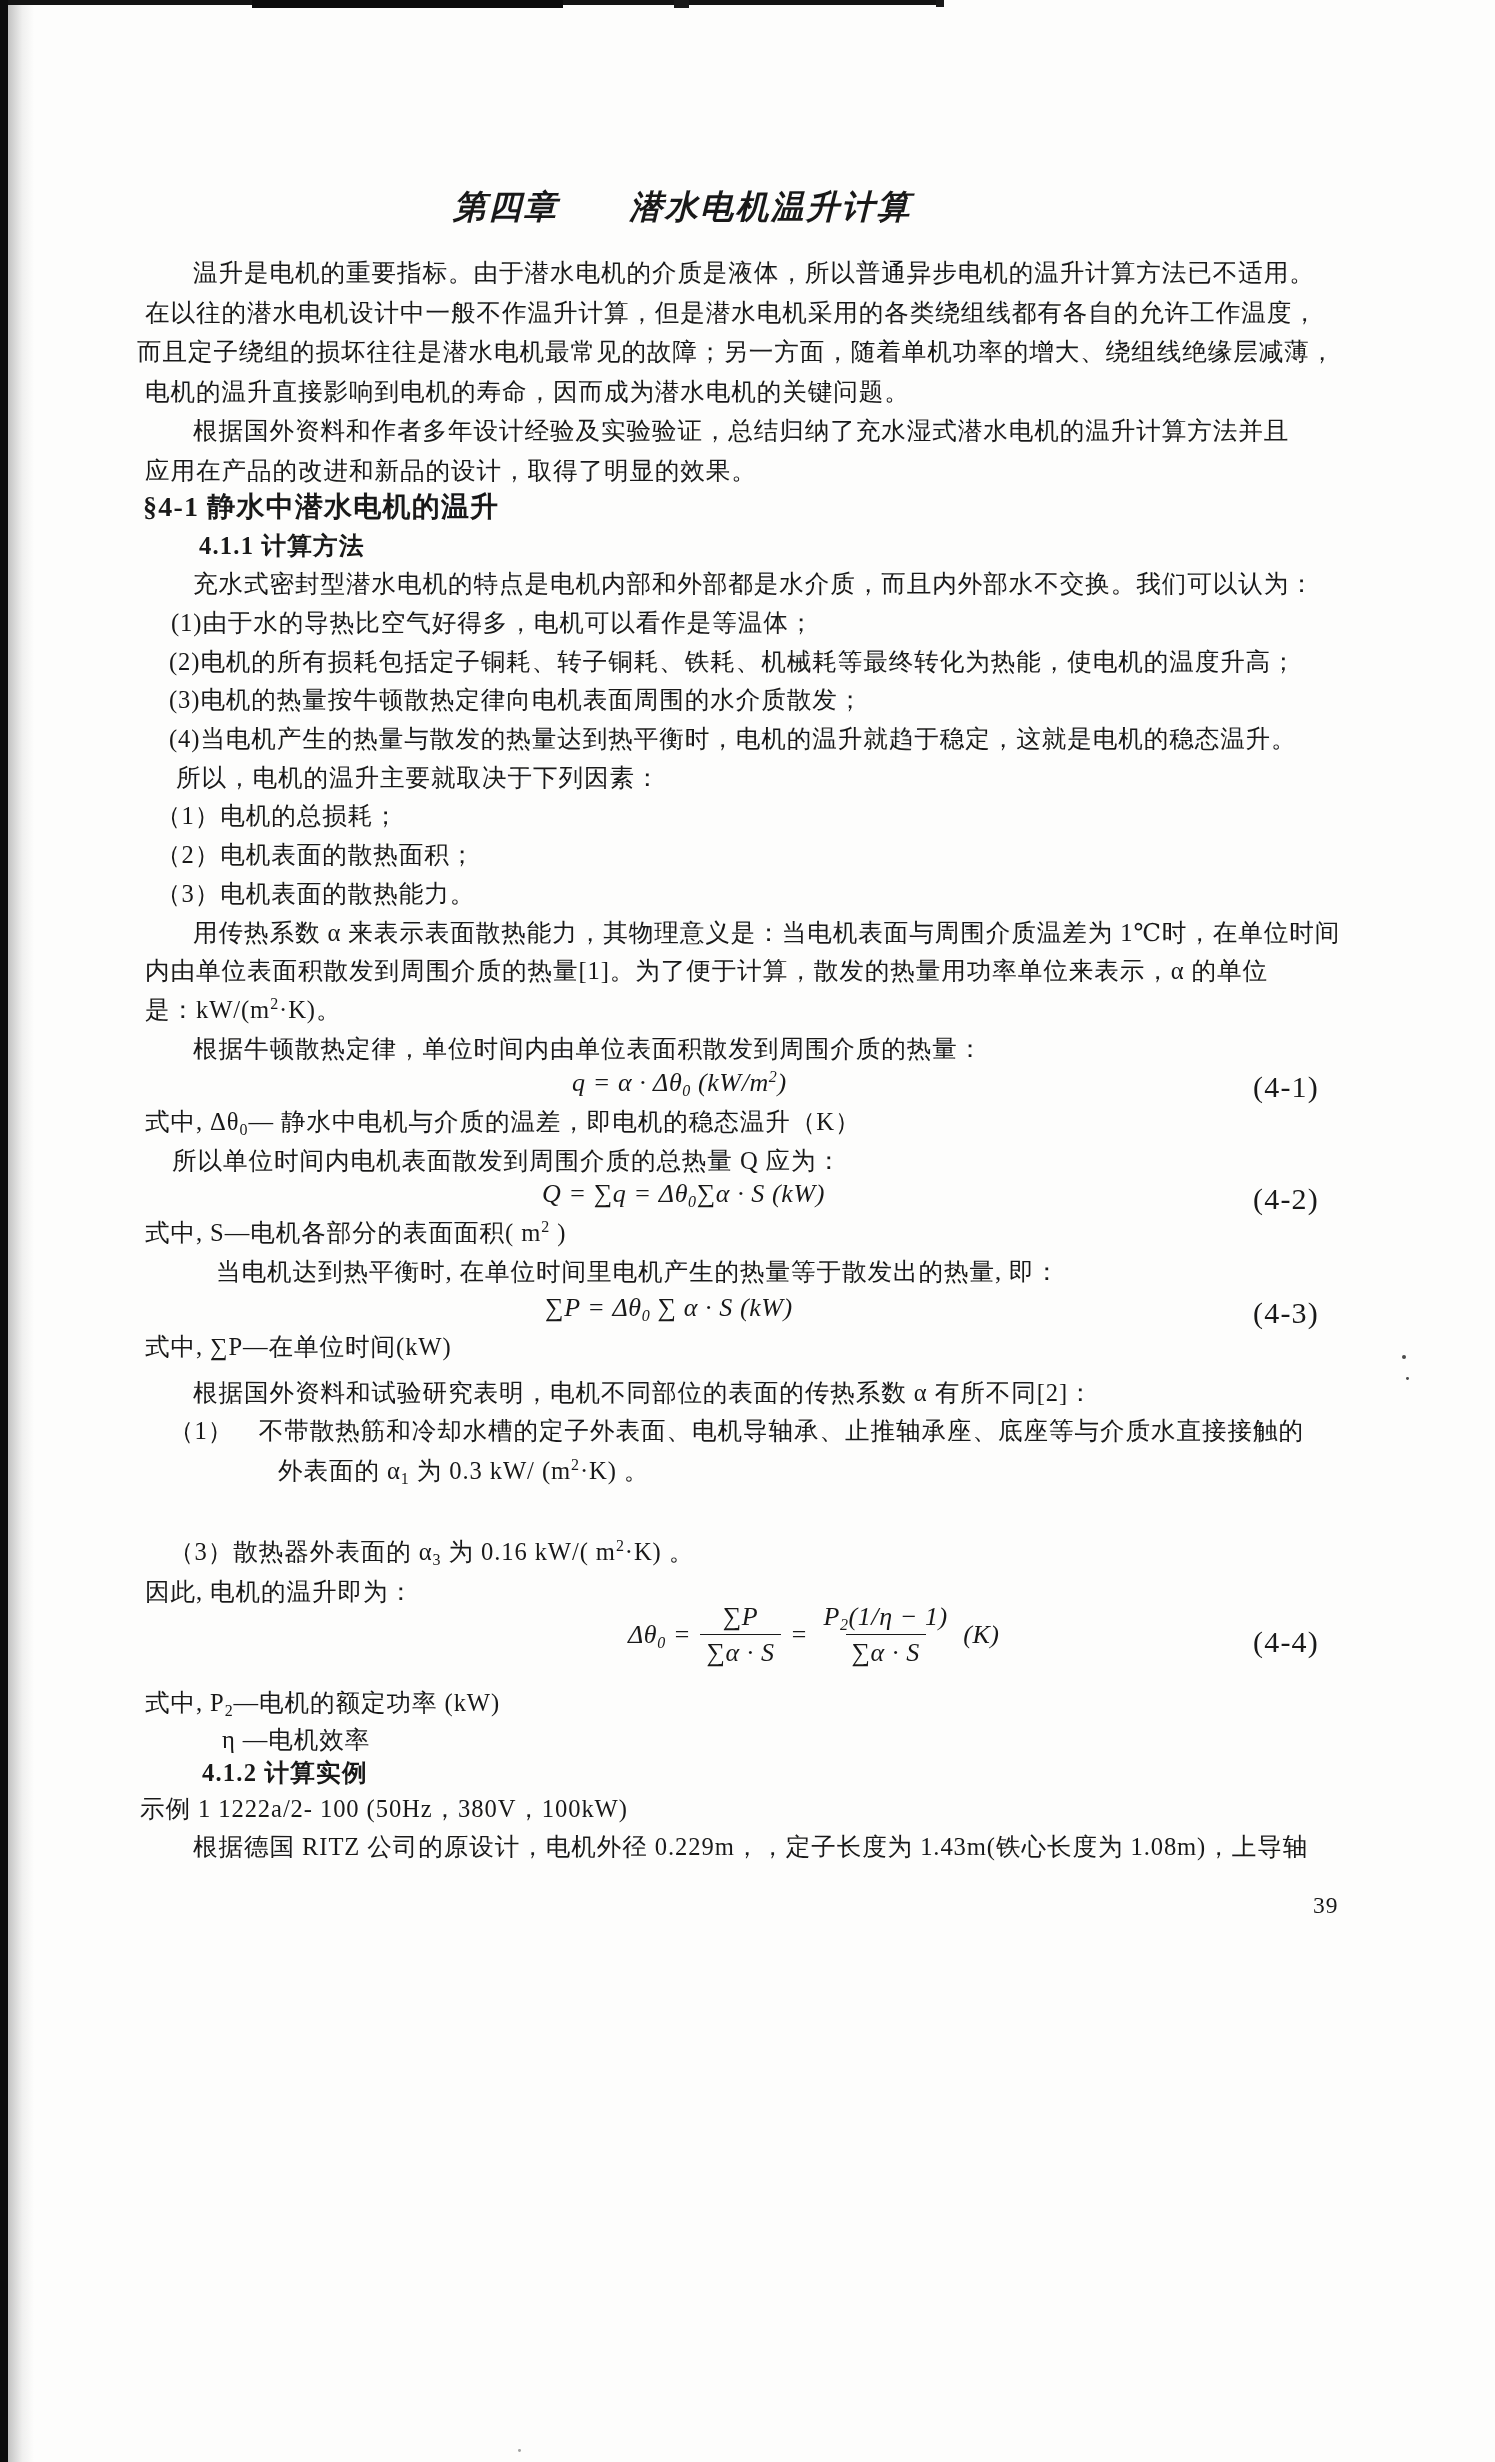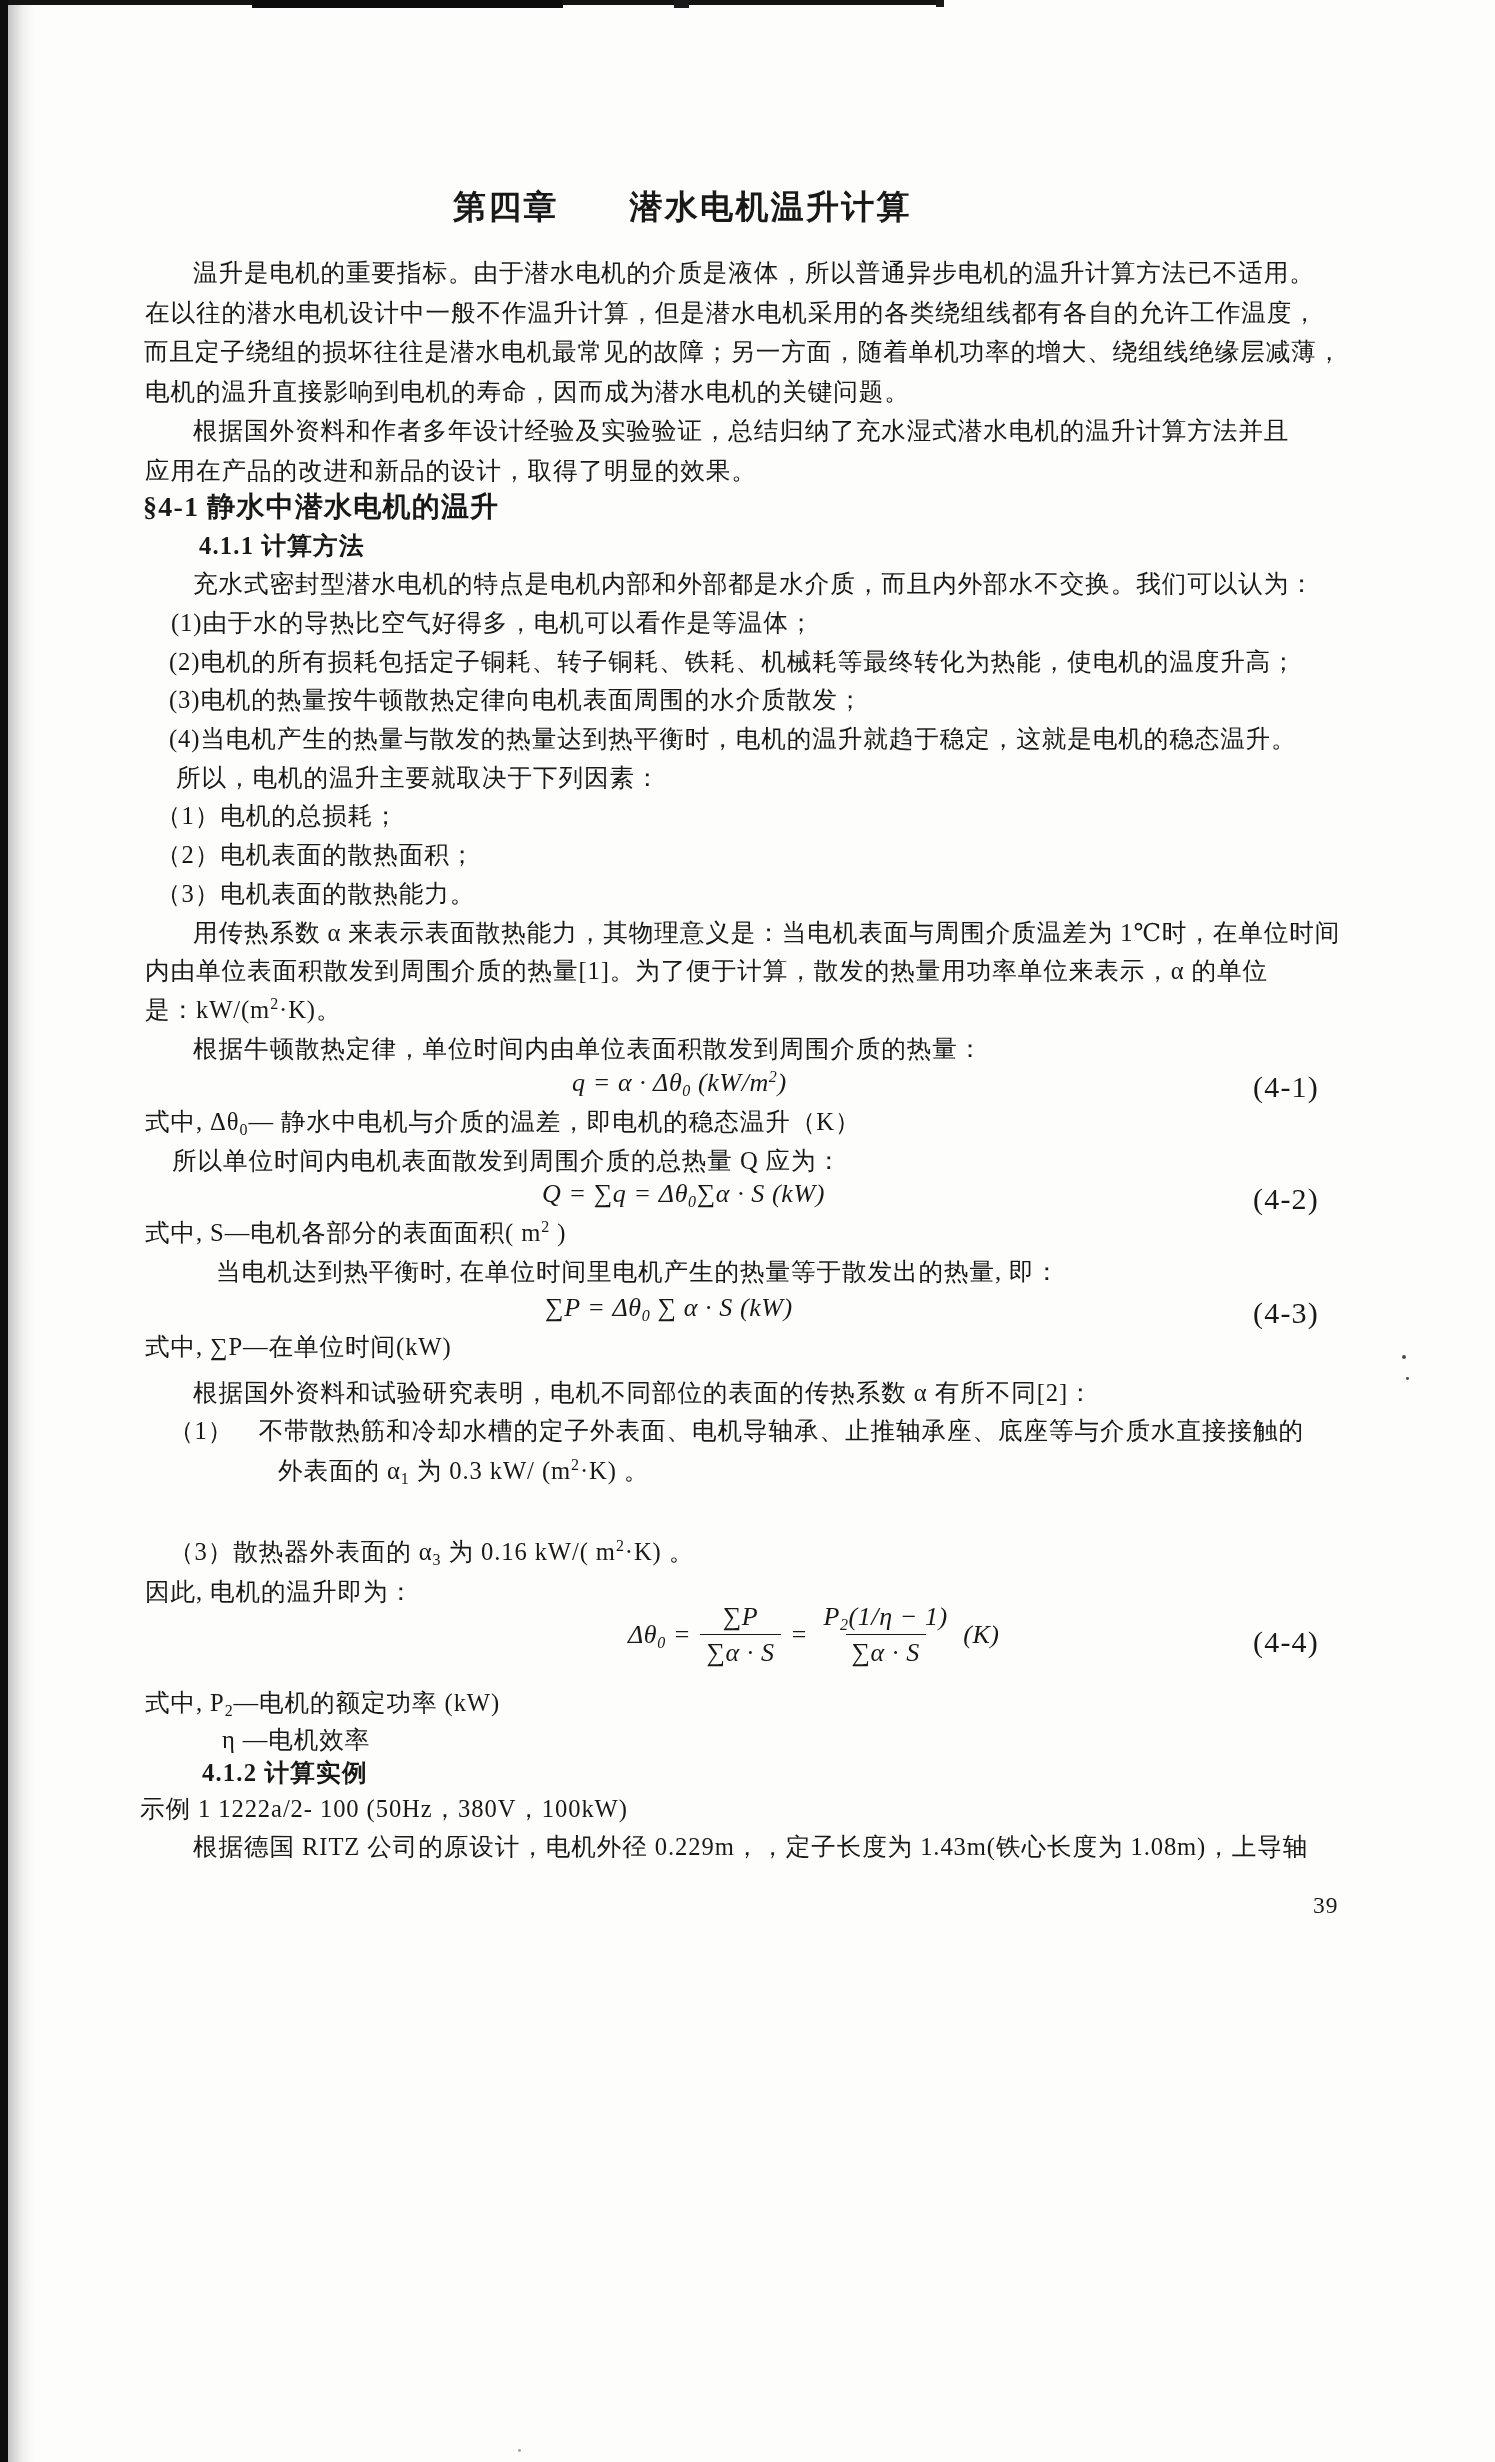--- a/index.html
+++ b/index.html
@@ -18,21 +18,21 @@
   .edge-top{position:absolute;left:8.2px;top:0;width:932px;height:5.3px;background:#141414;}
   .edge-top-thick{position:absolute;left:252px;top:0;width:311px;height:8.2px;background:#0c0c0c;}
   .edge-top-tick1{position:absolute;left:674px;top:0;width:15.2px;height:7.6px;background:#1a1a1a;}
   .edge-top-tick2{position:absolute;left:936px;top:0;width:8.2px;height:7px;background:#1a1a1a;}
   .speck{position:absolute;background:#4a4a4a;border-radius:50%;}
   .speck.s1{left:1402px;top:1355px;width:4.1px;height:4.1px;}
   .speck.s2{left:1406px;top:1377px;width:2.9px;height:2.9px;}
   .speck.s3{left:518px;top:2449px;width:2.9px;height:2.9px;opacity:.5;}
 
   .line{position:absolute;white-space:nowrap;font-size:24.6px;letter-spacing:0.9px;line-height:1.2;}
-  .title{font-size:33px;font-weight:bold;letter-spacing:2.3px;}
+  .title{font-size:33px;font-weight:bold;letter-spacing:2.3px;font-style:italic;}
   .h1{font-size:28px;font-weight:bold;letter-spacing:1.2px;}
   .h2{font-size:24.6px;font-weight:bold;letter-spacing:1.2px;}
   .eq{font-style:italic;font-size:26px;letter-spacing:0.6px;}
   .eqnum{font-size:30px;letter-spacing:1.2px;}
   sub.s,span.sub{font-size:16px;vertical-align:-5.3px;line-height:0;}
   sup.s,span.sup{font-size:16px;vertical-align:9.4px;line-height:0;}
   .eq4wrap{position:absolute;left:628px;top:1586px;height:98px;display:flex;align-items:center;
     font-style:italic;font-size:26px;letter-spacing:0.6px;}
   .eq4wrap>*{margin-right:9.4px;}
   .frac{display:inline-flex;flex-direction:column;align-items:center;}
@@ -51,21 +51,21 @@
   <div class="edge-top-tick1"></div>
   <div class="edge-top-tick2"></div>
   <div class="speck s1"></div>
   <div class="speck s2"></div>
   <div class="speck s3"></div>
 
   <div class="line title" style="left:453px;top:188px;">第四章　　潜水电机温升计算</div>
 
   <div class="line" style="left:193px;top:258px;">温升是电机的重要指标。由于潜水电机的介质是液体，所以普通异步电机的温升计算方法已不适用。</div>
   <div class="line" style="left:145px;top:298px;">在以往的潜水电机设计中一般不作温升计算，但是潜水电机采用的各类绕组线都有各自的允许工作温度，</div>
-  <div class="line" style="left:144px;top:337px;">而且定子绕组的损坏往往是潜水电机最常见的故障；另一方面，随着单机功率的增大、绕组线绝缘层减薄，</div>
+  <div class="line" style="left:137px;top:337px;">而且定子绕组的损坏往往是潜水电机最常见的故障；另一方面，随着单机功率的增大、绕组线绝缘层减薄，</div>
   <div class="line" style="left:145px;top:377px;">电机的温升直接影响到电机的寿命，因而成为潜水电机的关键问题。</div>
 
   <div class="line" style="left:193px;top:416px;">根据国外资料和作者多年设计经验及实验验证，总结归纳了充水湿式潜水电机的温升计算方法并且</div>
   <div class="line" style="left:145px;top:456px;">应用在产品的改进和新品的设计，取得了明显的效果。</div>
 
   <div class="line h1" style="left:143px;top:490px;">§4-1 静水中潜水电机的温升</div>
   <div class="line h2" style="left:199px;top:531px;">4.1.1 计算方法</div>
 
   <div class="line" style="left:193px;top:569px;">充水式密封型潜水电机的特点是电机内部和外部都是水介质，而且内外部水不交换。我们可以认为：</div>
   <div class="line" style="left:171px;top:608px;text-align:right;">(1)由于水的导热比空气好得多，电机可以看作是等温体；</div>

